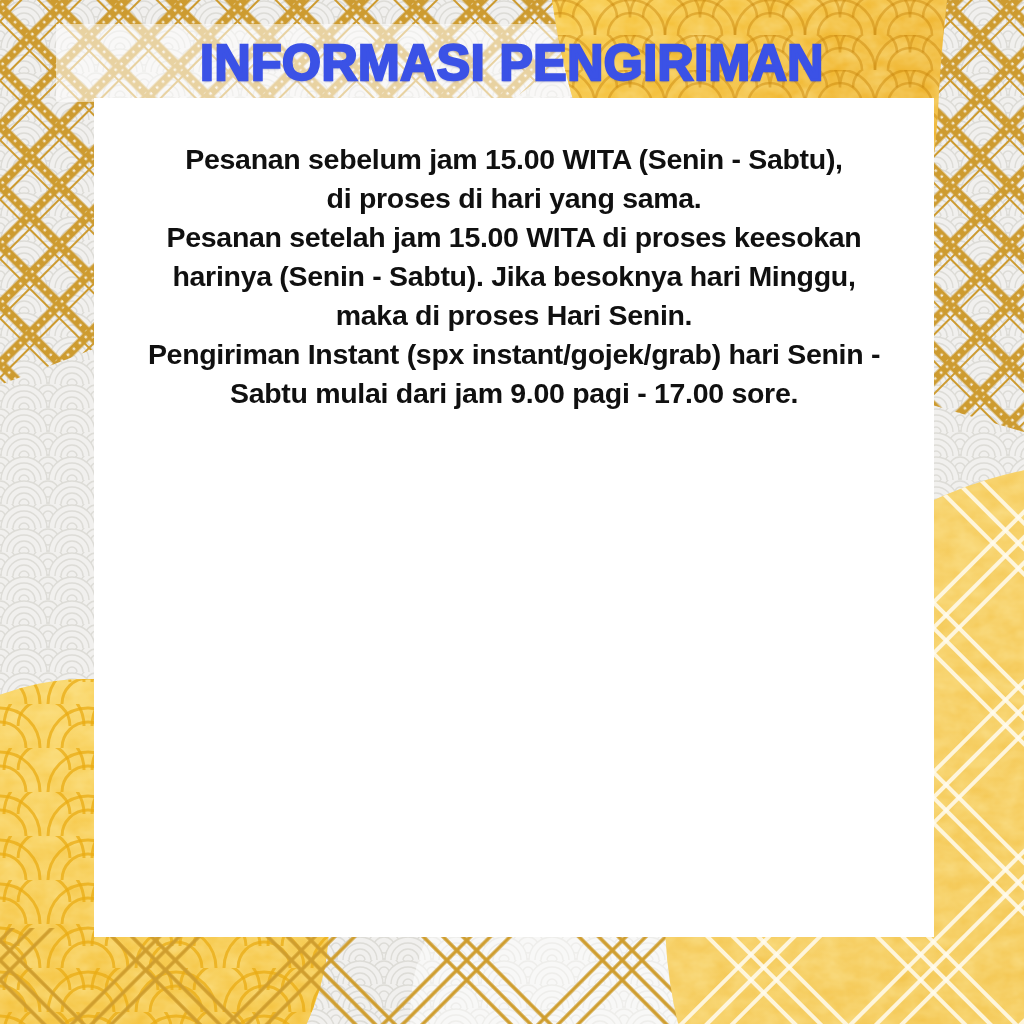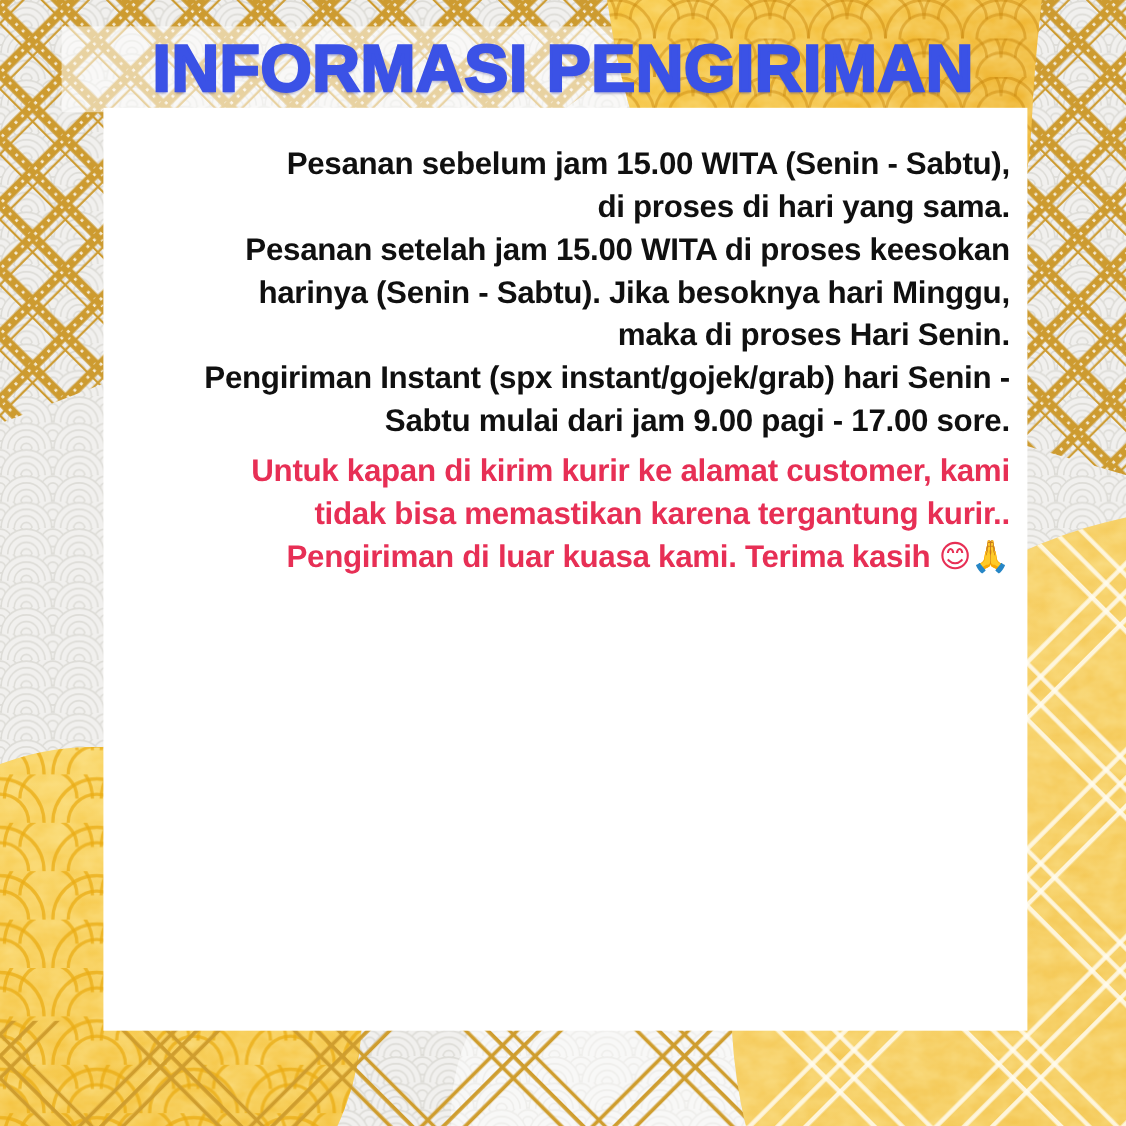--- a/index.html
+++ b/index.html
@@ -4,33 +4,33 @@
 <style>
   html,body{margin:0;padding:0;background:#fff;}
   .stage{
     position:relative;width:1024px;height:1024px;overflow:hidden;
     font-family:"Liberation Sans","DejaVu Sans",sans-serif;
     background:#f1f0ee;
   }
   .bg{position:absolute;left:0;top:0;width:1024px;height:1024px;}
   .title{
     position:absolute;top:34px;left:0;width:1024px;margin:0;
-    text-align:center;font-size:60px;line-height:58px;font-weight:700;
+    text-align:center;font-size:50px;line-height:58px;font-weight:700;
     color:#3b52e6;-webkit-text-stroke:2.4px #3b52e6;letter-spacing:.5px;
     text-shadow:0 2px 2px rgba(30,30,120,.28);
     white-space:nowrap;
   }
   .panel{
     position:absolute;left:94px;top:98px;width:840px;height:839px;
     background:#ffffff;box-sizing:border-box;padding:26px 10px 0;
     text-align:center;
   }
   .panel p{
-    margin:6px;white-space:pre-line;font-weight:700;
-    font-size:28.5px;line-height:39px;letter-spacing:-.3px;color:#101010;text-align:right;
+    margin:16px;white-space:pre-line;font-weight:700;
+    font-size:28.5px;line-height:39px;letter-spacing:-.3px;color:#101010;
   }
   .panel p.pink{color:#e72f55;}
   .p1{margin-bottom:32px;}
   .p2{margin-bottom:13px;}
   .p3{margin-bottom:13px;}
 </style>
 </head>
 <body>
 
 <div class="stage">
@@ -181,18 +181,15 @@
   <h1 class="title">INFORMASI PENGIRIMAN</h1>
 
   <div class="panel">
     <p class="black p1">Pesanan sebelum jam 15.00 WITA (Senin - Sabtu),
 di proses di hari yang sama.
 Pesanan setelah jam 15.00 WITA di proses keesokan
 harinya (Senin - Sabtu). Jika besoknya hari Minggu,
 maka di proses Hari Senin.
 Pengiriman Instant (spx instant/gojek/grab) hari Senin -
 Sabtu mulai dari jam 9.00 pagi - 17.00 sore.</p>
-    <p class="pink p4">Untuk kapan di kirim kurir ke alamat customer, kami
-tidak bisa memastikan karena tergantung kurir..
-Pengiriman di luar kuasa kami. Terima kasih 😊🙏</p>
   </div>
 
 </div>
 
 </body></html>

